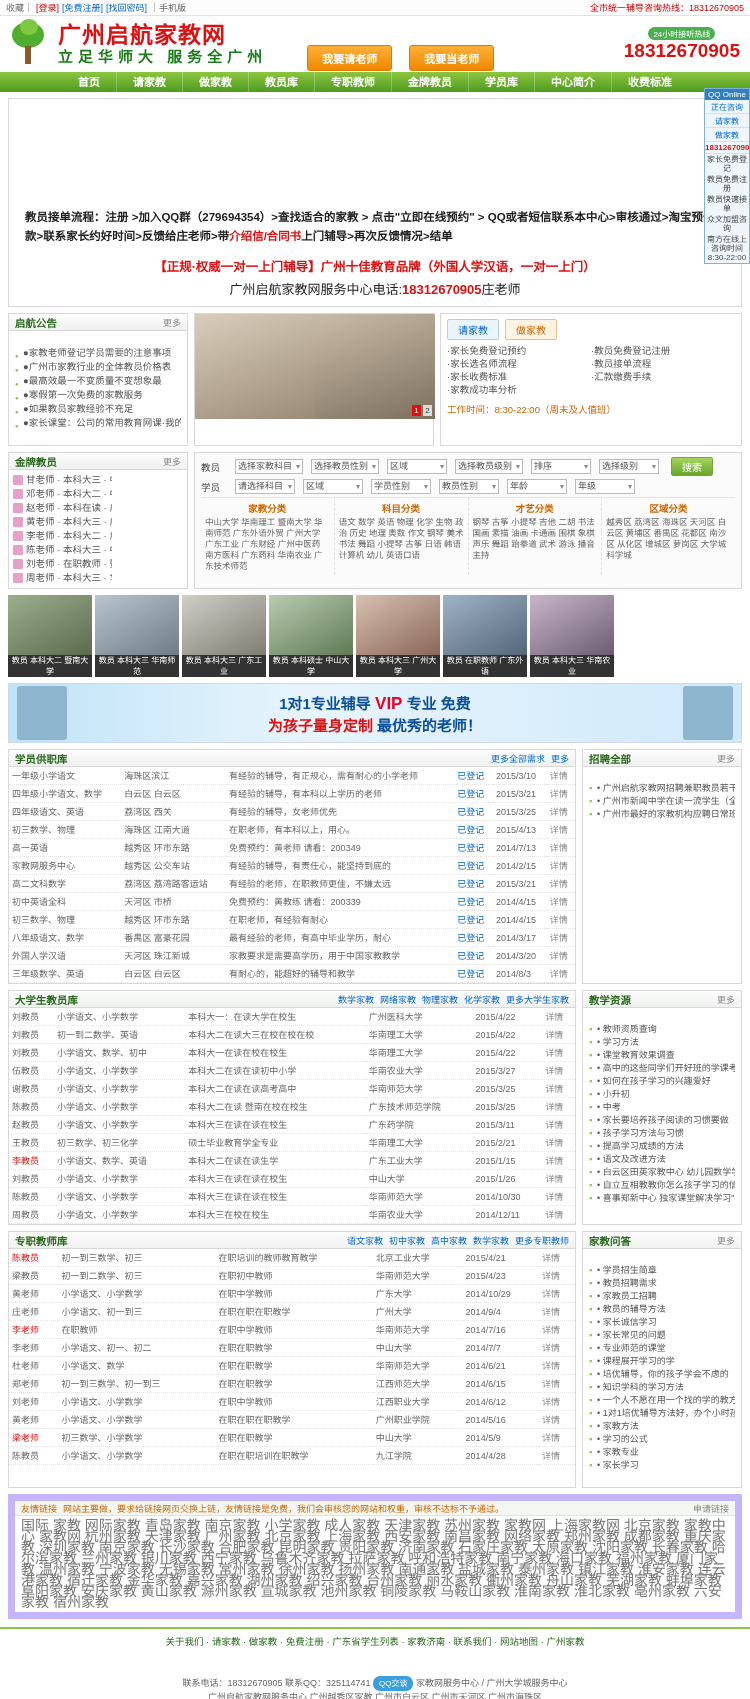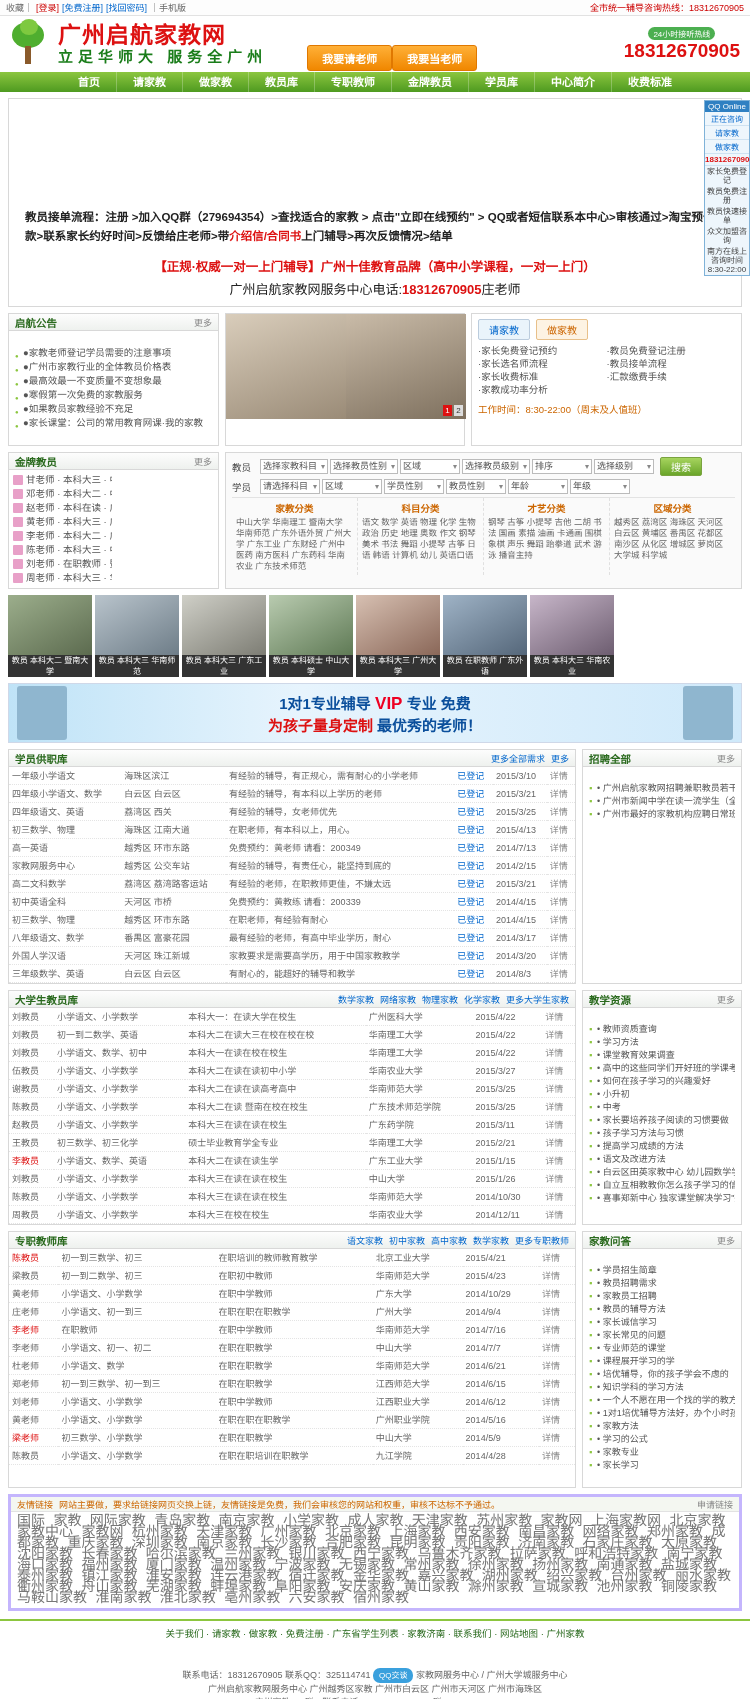--- a/index.html
+++ b/index.html
@@ -25,21 +25,21 @@
 
   
   .header { height:56px; background:#fff; display:flex; align-items:center; padding:0 10px; }
   .logo-wrap { display:flex; align-items:center; gap:12px; }
   .tree { width:36px; height:44px; position:relative; }
   .tree .crown { position:absolute; left:2px; top:0; width:32px; height:26px; background:#4fae2f; border-radius:50%; }
   .tree .crown2 { position:absolute; left:10px; top:-3px; width:18px; height:16px; background:#7ec93f; border-radius:50%; }
   .tree .trunk { position:absolute; left:15px; top:24px; width:6px; height:18px; background:#8a5a2b; }
   .logo-text .l1 { font-size:23px; font-weight:bold; color:#d11; letter-spacing:1px; line-height:25px; }
   .logo-text .l2 { font-size:15px; font-weight:bold; color:#1a7d1a; letter-spacing:5px; line-height:18px; }
-  .hd-btns { margin-left:40px; display:flex; gap:0;margin-top:28px; }
+  .hd-btns { margin-left:40px; display:flex; gap:17px;margin-top:28px; }
   .hd-btn {
     background:linear-gradient(#ffb037,#f08700); color:#fff; font-size:11px; font-weight:bold;
     padding:4px 14px; border-radius:3px; border:1px solid #e07800; text-align:center;
   }
   .hd-phone { margin-left:auto; text-align:center; }
   .hd-phone .badge { display:inline-block; background:#4caf50; color:#fff; font-size:8px; padding:1px 5px; border-radius:8px; }
   .hd-phone .num { font-size:19px; font-weight:bold; color:#d11; line-height:21px; }
 
   
   .nav {
@@ -61,37 +61,37 @@
   }
   .flow .hl { color:#d11; }
   .promo {
     text-align:center; color:#d11; font-weight:bold; font-size:12.5px; padding:6px 0 2px;
   }
   .promo2 { text-align:center; font-size:13px; color:#222; padding:2px 0 8px; }
   .promo2 .num { color:#d11; font-weight:bold; }
 
   
   .qq-panel {
-    position:absolute; right:0; top:100px; width:46px; border:1px solid #7fb2d8;
+    position:absolute; right:0; top:88px; width:46px; border:1px solid #7fb2d8;
     background:#eef6fc; font-size:8px; text-align:center;margin-left:8px;
   }
   .qq-panel .hd { background:#2f80c2; color:#fff; font-size:8px; line-height:11px; }
   .qq-panel .row { border-bottom:1px solid #cfe2f1; padding:1px 0; color:#06c; }
   .qq-panel .num { color:#d11; font-weight:bold; font-size:8px; }
   .qq-panel .txt { color:#444; line-height:9px; padding:1px; }
 
   
   .row3 { display:flex; gap:6px; margin:6px 8px 0 8px; }
   .panel { border:1px solid #d8d8d8; background:#fff; }
   .panel-hd {
     height:17px; background:linear-gradient(#fdfdfd,#eef1ee); border-bottom:1px solid #d8d8d8;
     display:flex; align-items:center; padding:0 6px; font-size:10.5px; font-weight:bold; color:#2a6a1e;
   }
   .panel-hd .more { margin-left:auto; font-size:9px; color:#888; font-weight:normal; }
-  .col-a { width:211px; }
+  .col-a { width:180px; }
   .col-b { width:240px; }
   .col-c { flex:1; }
   .notice-list { padding:4px 6px; }
   .notice-list li {
     list-style:none; font-size:9.5px; line-height:14px; color:#555;
     padding-left:8px; position:relative; white-space:nowrap; overflow:hidden;
   }
   .notice-list li:before { content:"●"; position:absolute; left:0; color:#8cc63f; font-size:6px; top:3px; }
   .photo-box { width:240px; height:105px; background:#cfd9cf; position:relative; overflow:hidden; }
   .photo-box .ph1 { position:absolute; left:0; top:0; width:120px; height:105px; background:linear-gradient(160deg,#d9cdbb,#9a8b77); }
@@ -110,21 +110,21 @@
   .worktime { font-size:9.5px; color:#c60; padding:2px 6px 5px; }
 
   
   .rank-list { padding:3px 4px; }
   .rank-list .r { display:flex; align-items:center; font-size:9.5px; line-height:14px; color:#555; }
   .rank-list .r .ic { width:10px; height:10px; background:#e8a0c8; margin-right:3px; border-radius:1px; flex:none; }
   .rank-list .r .n { width:86px; overflow:hidden; white-space:nowrap; }
 
   
   .searchbar { border:1px solid #d8d8d8; margin:0; background:#fafafa; padding:4px 6px; }
-  .sb-row { display:flex; align-items:center; gap:2px; font-size:9.5px; color:#555; margin-bottom:3px; }
+  .sb-row { display:flex; align-items:center; gap:8px; font-size:9.5px; color:#555; margin-bottom:3px; }
   .sb-row .lb { width:26px; color:#444; }
   .sel {
     border:1px solid #bbb; background:#fff; font-size:9px; height:15px; line-height:13px;
     padding:0 2px; color:#555; min-width:60px; display:inline-flex; align-items:center;
   }
   .sel:after { content:"▾"; margin-left:auto; padding-left:4px; color:#888; font-size:8px; }
   .btn-search {
     border:1px solid #7aa33f; background:linear-gradient(#a6d45e,#6aa52a); color:#fff;
     font-size:10px; padding:1px 10px; border-radius:2px; margin-left:4px;
   }
@@ -165,21 +165,21 @@
   .sect .side { width:160px; }
   .side-list { padding:4px 6px; }
   .side-list li {
     list-style:none; font-size:9px; line-height:13px; color:#555;
     padding-left:8px; position:relative; white-space:nowrap; overflow:hidden;
   }
   .side-list li:before { content:"▪"; position:absolute; left:0; color:#8cc63f; }
   .panel-hd .tabs { margin-left:auto; display:flex; gap:6px; font-weight:normal; font-size:9px; color:#06c; }
 
   
-  .links { border:3px solid #c4b5fd; margin:6px 8px 0 8px;font-family:Liberation Mono, monospace; }
+  .links { border:7px solid #c4b5fd; margin:6px 8px 0 8px; }
   .links .hd {
     height:15px; background:#f4f7f1; border-bottom:1px solid #e2e2e2; display:flex;
     align-items:center; padding:0 6px; font-size:9px; color:#c60;
   }
   .links .hd .more { margin-left:auto; color:#888; }
   .links .body { padding:4px 6px; font-size:14px; line-height:11px; color:#777; word-break:break-all; }
 
   
   .footnav {
     margin-top:8px; border-top:2px solid #8cc63f; text-align:center;
@@ -258,21 +258,21 @@
     <div class="txt">教员快速接单</div>
     <div class="txt">众文加盟咨询</div>
     <div class="txt">南方在线上咨询时间 8:30-22:00</div>
   </div>
 
   <div class="contentbox">
     <div class="blank-area"></div>
     <div class="flow">
       <span>教员接单流程：注册 &gt;加入QQ群（279694354）&gt;查找适合的家教 &gt; 点击"立即在线预约" &gt; QQ或者短信联系本中心&gt;审核通过&gt;淘宝预付款&gt;联系家长约好时间&gt;反馈给庄老师&gt;带</span><span class="hl">介绍信/合同书</span><span>上门辅导&gt;再次反馈情况&gt;结单</span>
     </div>
-    <div class="promo">【正规·权威一对一上门辅导】广州十佳教育品牌（高中小学课程，一对一上门）</div>
+    <div class="promo">【正规·权威一对一上门辅导】广州十佳教育品牌（外国人学汉语，一对一上门）</div>
     <div class="promo2">
       <span>广州启航家教网服务中心电话:</span><span class="num">18312670905</span><span>庄老师</span>
     </div>
   </div>
 
   <div class="row3">
     <div class="panel col-a">
       <div class="panel-hd">
         <span>启航公告</span>
         <span class="more">更多</span>

